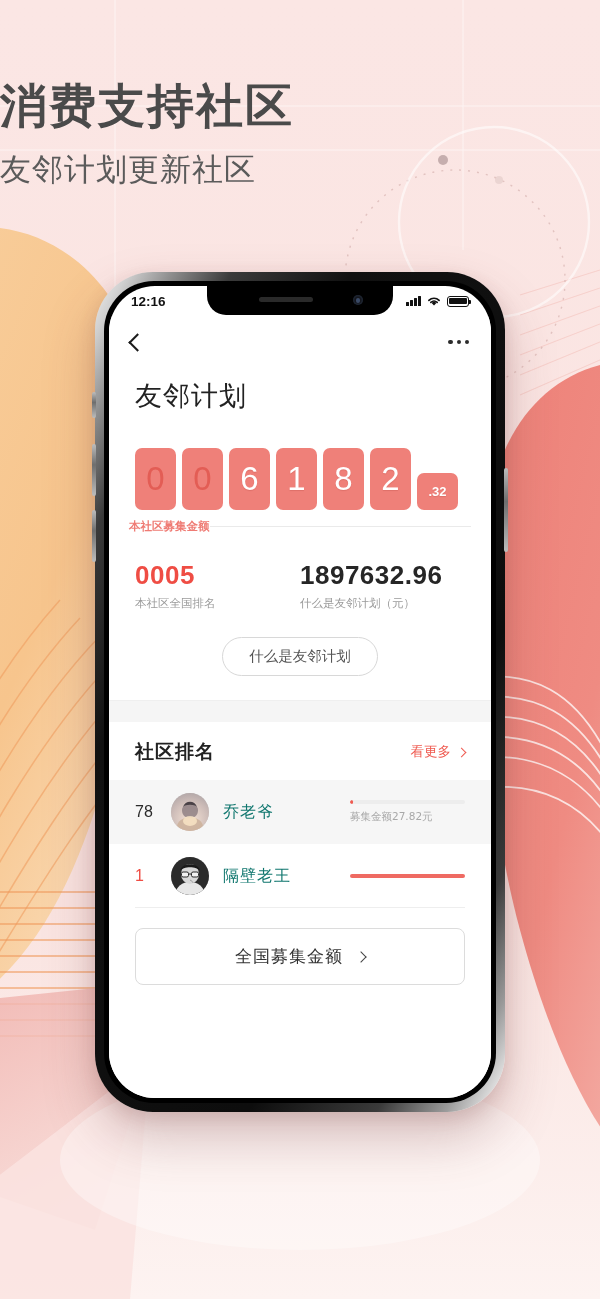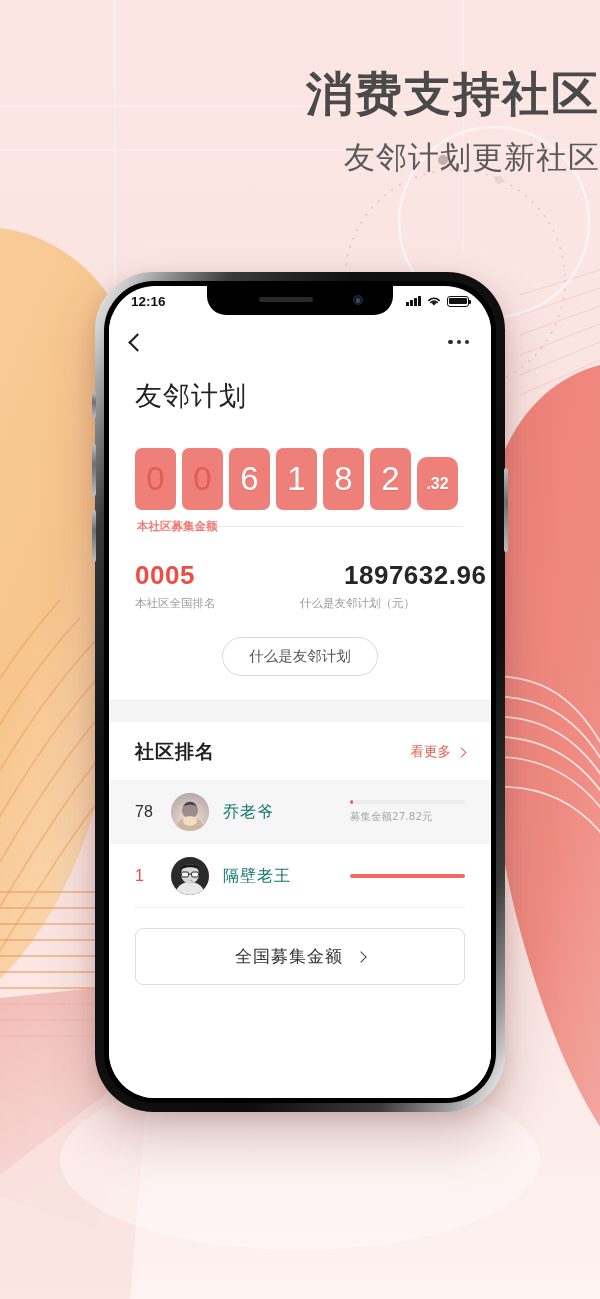--- a/index.html
+++ b/index.html
@@ -16,22 +16,22 @@
     overflow: hidden;
   }
 
   
   .bg-layer { position: absolute; inset: 0; overflow: hidden; }
   .bg-svg { position: absolute; inset: 0; width: 600px; height: 1299px; }
 
   
   .headline-wrap {
     position: absolute;
-    top: 68px; left: 0; width: 600px;
-    text-align: right;
+    top: 80px; left: 0; width: 600px;
+    text-align: left;
     z-index: 5;
   }
   .headline {
     font-size: 47px;
     font-weight: bold;
     color: #4a4a4a;
     letter-spacing: 2px;
     line-height: 1.12;
     font-family: "DejaVu Sans", "Liberation Sans", sans-serif;
   }
@@ -185,31 +185,30 @@
     display: flex;
     align-items: center;
     justify-content: center;
     font-size: 33px;
     color: #ffffff;
     font-family: "Liberation Sans", sans-serif;
     text-shadow: 0 1px 1px rgba(150,40,35,.18);
   }
   .tile.dim { color: #e35d55; text-shadow: none; }
   .tile.frac {
-    width: 41px; height: 53px;
-    font-size: 16px;
+    width: 41px; height: 37px;
+    font-size: 13px;
     font-weight: bold;
-    border-radius: 10px;
   }
 
   .fund-label-row {
     display: flex;
     align-items: center;
     gap: 0;
-    padding: 9px 28px 0;
+    padding: 9px 20px 0;
   }
   .fund-label {
     font-size: 11.5px;
     font-weight: bold;
     color: #ef7b74;
     white-space: nowrap;
     font-family: "DejaVu Sans", "Liberation Sans", sans-serif;
   }
   .fund-rule { flex: 1; height: 1px; background: #eaeaea; }
 
@@ -218,21 +217,21 @@
     padding: 26px 26px 0;
   }
   .stat { width: 50%; }
   .stat-value {
     font-size: 26px;
     font-weight: bold;
     letter-spacing: .5px;
     font-family: "Liberation Sans", sans-serif;
   }
   .stat-value.red { color: #ef4d44; }
-  .stat-value.dark { color: #262626; margin-left: 44px; }
+  .stat-value.dark { color: #262626; }
   .stat-label {
     margin-top: 5px;
     font-size: 11.5px;
     color: #9a9a9a;
     font-family: Liberation Sans, sans-serif;
   }
 
   .explain-wrap { display: flex; justify-content: center; padding: 26px 0 0; }
   .explain-btn {
     border: 1px solid #d8d8d8;

